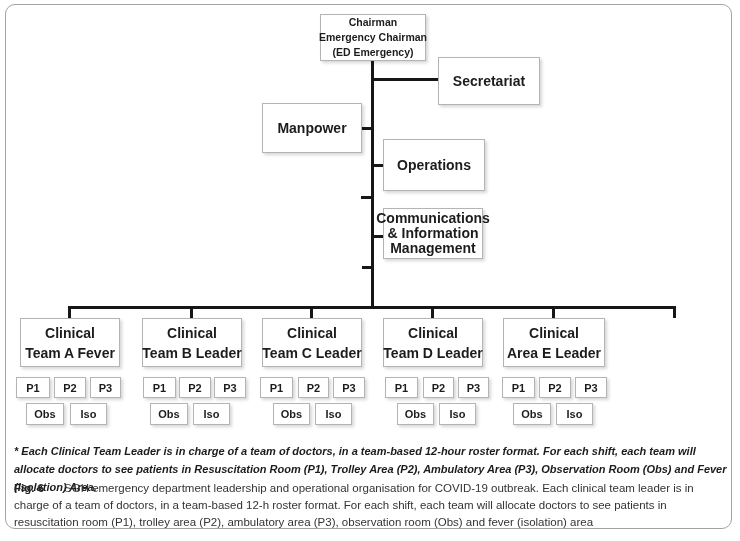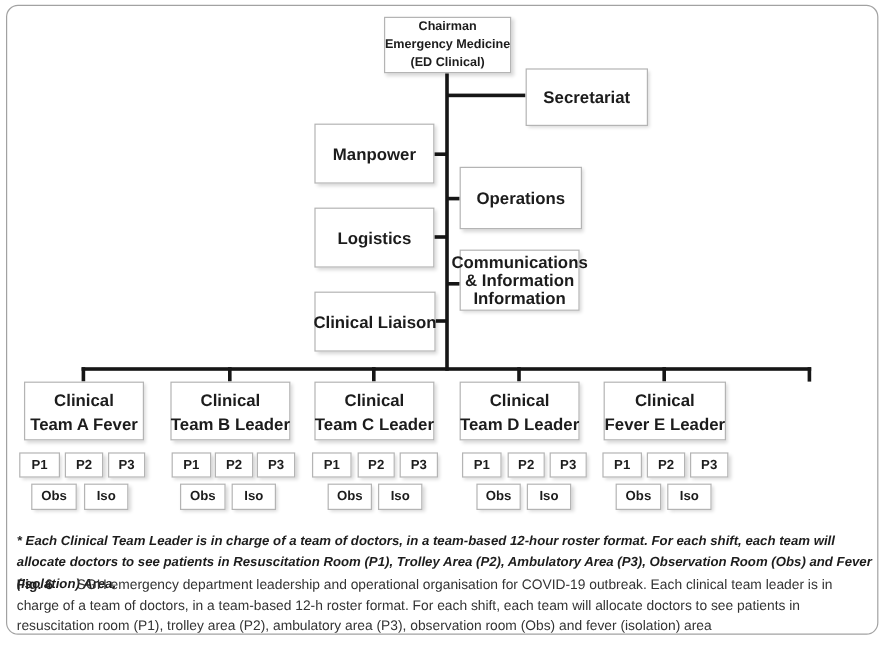--- a/index.html
+++ b/index.html
@@ -49,63 +49,57 @@
   <div class="ln" style="left:68px; top:306px; width:608px; height:3px;"></div>
   <div class="ln" style="left:68px; top:306px; width:3px; height:12px;"></div>
   <div class="ln" style="left:190px; top:306px; width:3px; height:12px;"></div>
   <div class="ln" style="left:310px; top:306px; width:3px; height:12px;"></div>
   <div class="ln" style="left:431px; top:306px; width:3px; height:12px;"></div>
   <div class="ln" style="left:552px; top:306px; width:3px; height:12px;"></div>
   <div class="ln" style="left:673px; top:306px; width:3px; height:12px;"></div>
 
   <div class="box chairman" style="left:320px; top:14px; width:106px; height:47px;">
     <span class="bl">Chairman</span>
-    <span class="bl">Emergency Medicine</span>
-    <span class="bl">(ED Clinical)</span>
+    <span class="bl">Emergency Chairman</span>
+    <span class="bl">(ED Emergency)</span>
   </div>
   <div class="box" style="left:438px; top:57px; width:102px; height:48px;">
     <span class="bl">Secretariat</span>
   </div>
   <div class="box" style="left:383px; top:139px; width:102px; height:52px;">
     <span class="bl">Operations</span>
   </div>
   <div class="box" style="left:262px; top:103px; width:100px; height:50px;">
     <span class="bl">Manpower</span>
   </div>
-  <div class="box" style="left:262px; top:173px; width:100px; height:50px;">
-    <span class="bl">Logistics</span>
-  </div>
   <div class="box" style="left:383px; top:208px; width:100px; height:51px;">
     <span class="bl">Communications</span>
     <span class="bl">&amp; Information</span>
-    <span class="bl">Information</span>
-  </div>
-  <div class="box" style="left:262px; top:243px; width:101px; height:50px;">
-    <span class="bl">Clinical Liaison</span>
+    <span class="bl">Management</span>
   </div>
 
   <div class="box leader" style="left:20px; top:318px; width:100px; height:49px;">
     <span class="bl">Clinical</span>
     <span class="bl">Team A Fever</span>
   </div>
   <div class="box leader" style="left:142px; top:318px; width:100px; height:49px;">
     <span class="bl">Clinical</span>
     <span class="bl">Team B Leader</span>
   </div>
   <div class="box leader" style="left:262px; top:318px; width:100px; height:49px;">
     <span class="bl">Clinical</span>
     <span class="bl">Team C Leader</span>
   </div>
   <div class="box leader" style="left:383px; top:318px; width:100px; height:49px;">
     <span class="bl">Clinical</span>
     <span class="bl">Team D Leader</span>
   </div>
   <div class="box leader" style="left:503px; top:318px; width:102px; height:49px;">
     <span class="bl">Clinical</span>
-    <span class="bl">Fever E Leader</span>
+    <span class="bl">Area E Leader</span>
   </div>
 
   <div class="box sub" style="left:16px; top:377px; width:34px; height:21px;">
       <span>P1</span>
     </div>
   <div class="box sub" style="left:54px; top:377px; width:32px; height:21px;">
       <span>P2</span>
     </div>
   <div class="box sub" style="left:90px; top:377px; width:31px; height:21px;">
       <span>P3</span>

